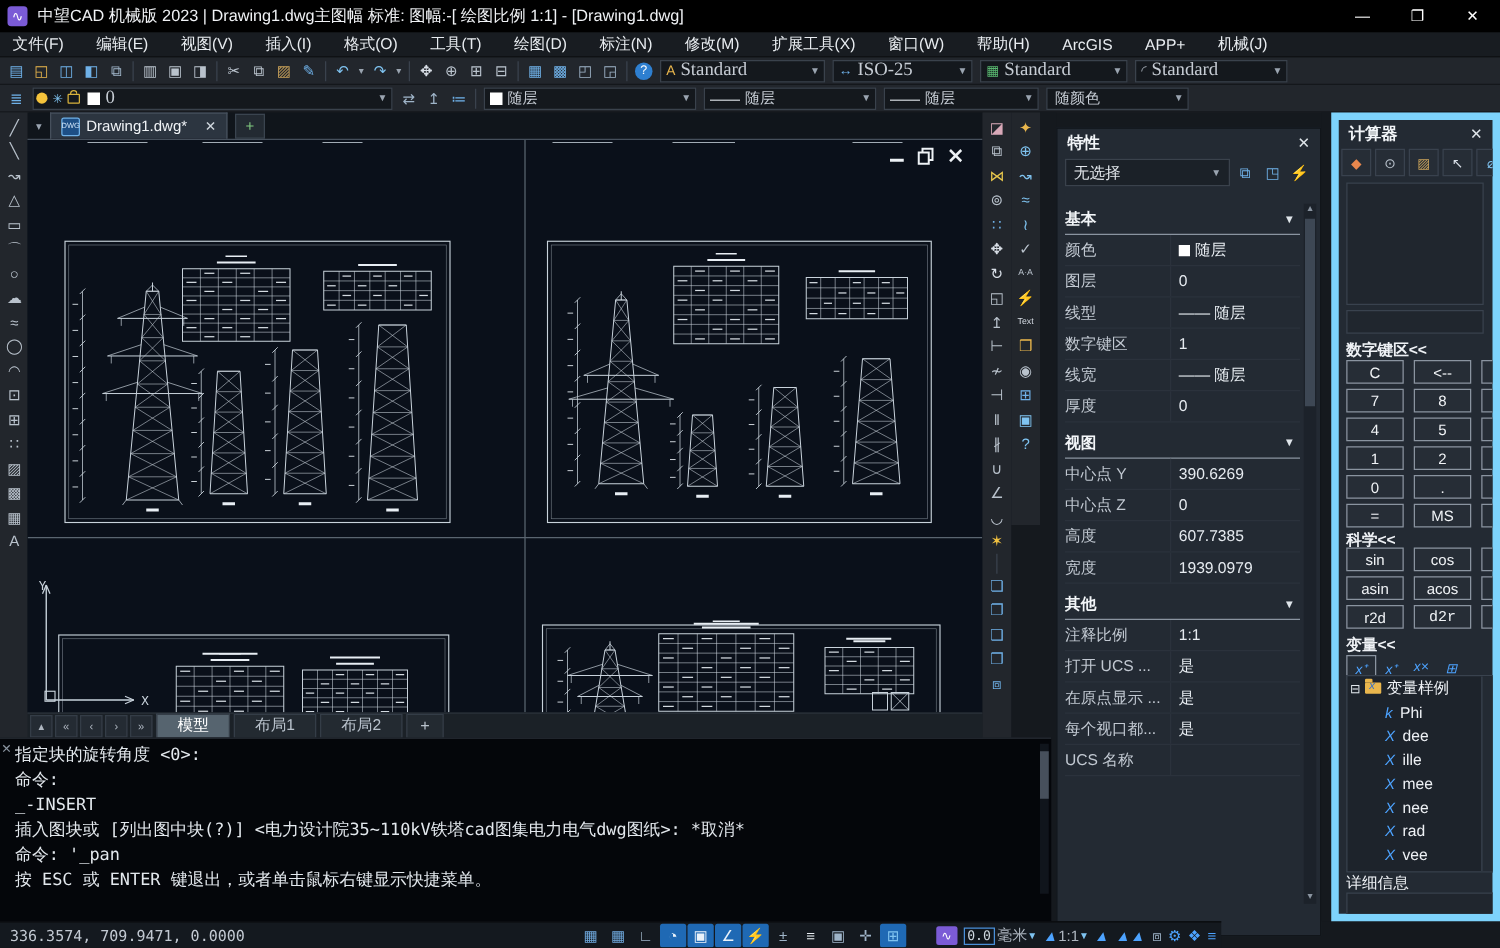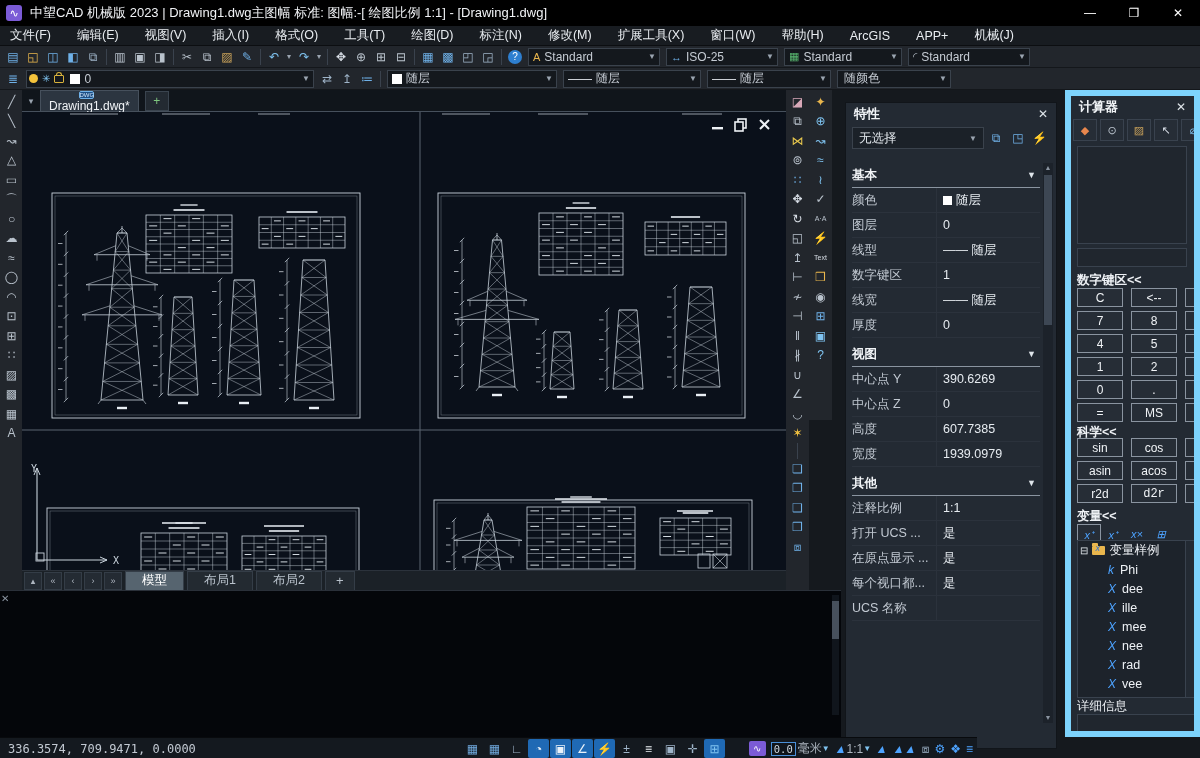--- a/index.html
+++ b/index.html
@@ -24,38 +24,38 @@
   #tb1{top:46px;} #tb2{top:68px;}
   .icon{width:20px;height:20px;display:flex;align-items:center;justify-content:center;font-size:12px;
     color:#b9c2cc;flex:0 0 auto;}
   .icon.narrow{width:10px;font-size:8px;}
   .icon.round span{background:#2e7fd0;color:#fff;width:14px;height:14px;border-radius:50%;font-size:10px;
     display:flex;align-items:center;justify-content:center;}
   .tsep{width:1px;height:16px;background:#3a424d;margin:0 3px;flex:0 0 auto;}
   .combo{height:18px;background:#14181d;border:1px solid #3a424c;display:flex;align-items:center;
     margin:0 3px;font-size:12px;color:#c6ccd4;flex:0 0 auto;box-sizing:border-box;}
   .combo .cicon{margin:0 4px;font-size:11px;}
-  .combo .cval{flex:1;white-space:nowrap;overflow:hidden;font-family:Liberation Sans, sans-serif;font-size:12px;}
+  .combo .cval{flex:1;white-space:nowrap;overflow:hidden;font-family:Liberation Serif, serif;font-size:15px;}
   .combo .cval.cn{font-family:"Liberation Sans",sans-serif;font-size:12px;}
   .combo .carrow{width:14px;color:#9aa4b0;font-size:8px;text-align:center;flex:0 0 auto;}
   .swatch{width:10px;height:10px;background:#fff;margin:0 4px;flex:0 0 auto;}
   .mini-bulb{width:9px;height:9px;border-radius:50%;background:#f5c33b;margin:0 2px;flex:0 0 auto;}
   .mini-lock{width:8px;height:6px;border:1px solid #d8b23c;border-radius:1px;margin:0 2px;position:relative;flex:0 0 auto;}
   .mini-lock:before{content:"";position:absolute;left:1px;top:-4px;width:4px;height:3px;
     border:1px solid #d8b23c;border-bottom:none;border-radius:3px 3px 0 0;}
   
   .vtoolbar{width:23px;background:#22262c;display:flex;flex-direction:column;align-items:center;
     padding-top:2px;box-sizing:border-box;}
   .vtoolbar .icon{width:21px;height:19.5px;}
   
   #doctabbar{left:22px;top:90px;width:764px;height:22px;background:#10151b;display:flex;align-items:flex-end;
     border-bottom:1px solid #46505c;box-sizing:border-box;}
   #tab-dd{width:18px;height:20px;display:flex;align-items:center;justify-content:center;color:#9aa4b0;font-size:9px;}
   .doc-tab{height:20px;background:#2c3540;display:flex;align-items:center;padding:0 8px;font-size:12px;
-    color:#f0f3f6;border:1px solid #46505c;border-bottom:none;flex-direction:column;}
+    color:#f0f3f6;border:1px solid #46505c;border-bottom:none;}
   .dwg-badge{width:13px;height:13px;background:#1d4f86;border:1px solid #6fb1e8;border-radius:2px;color:#cfe4f8;
     font-size:6px;display:flex;align-items:center;justify-content:center;margin-right:5px;}
   .doc-tab .close{margin-left:14px;color:#cfd6dd;font-size:11px;}
   .newtab-btn{width:22px;height:18px;margin-left:6px;background:#232a32;border:1px solid #3a444f;color:#7fc77f;
     font-size:12px;display:flex;align-items:center;justify-content:center;}
   
   #canvas-wrap{left:22px;top:112px;width:764px;height:458px;background:#0a101a;overflow:hidden;}
   
   #layouttabs{left:22px;top:570px;width:764px;height:20px;background:#1b2127;display:flex;align-items:center;
     border-top:1px solid #2b323b;box-sizing:border-box;}
@@ -1004,20 +1004,28 @@
       <div class="icon" style="color: rgb(185, 194, 204);">◉</div>
       <div class="icon" style="color: rgb(111, 177, 232);">⊞</div>
       <div class="icon" style="color: rgb(127, 195, 240);">▣</div>
       <div class="icon" style="color: rgb(127, 195, 240);">?</div>
     </div>
 
   <div class="abs" id="gap1"></div>
 
   <div class="abs" id="command">
     <div id="cmd-close">✕</div>
+    <div id="cmd-lines">
+        <div class="cmd-line">指定块的旋转角度 &lt;0&gt;:</div>
+        <div class="cmd-line">命令:</div>
+        <div class="cmd-line">_-INSERT</div>
+        <div class="cmd-line">插入图块或 [列出图中块(?)] &lt;电力设计院35~110kV铁塔cad图集电力电气dwg图纸&gt;: *取消*</div>
+        <div class="cmd-line">命令: '_pan</div>
+        <div class="cmd-line">按 ESC 或 ENTER 键退出，或者单击鼠标右键显示快捷菜单。</div>
+      </div>
     <div id="cmd-scroll">
       <div id="cmd-thumb"></div>
     </div>
   </div>
 
   <div class="abs" id="properties">
     <div class="panel-title">
       <span>特性</span>
       <span class="close">✕</span>
     </div>

